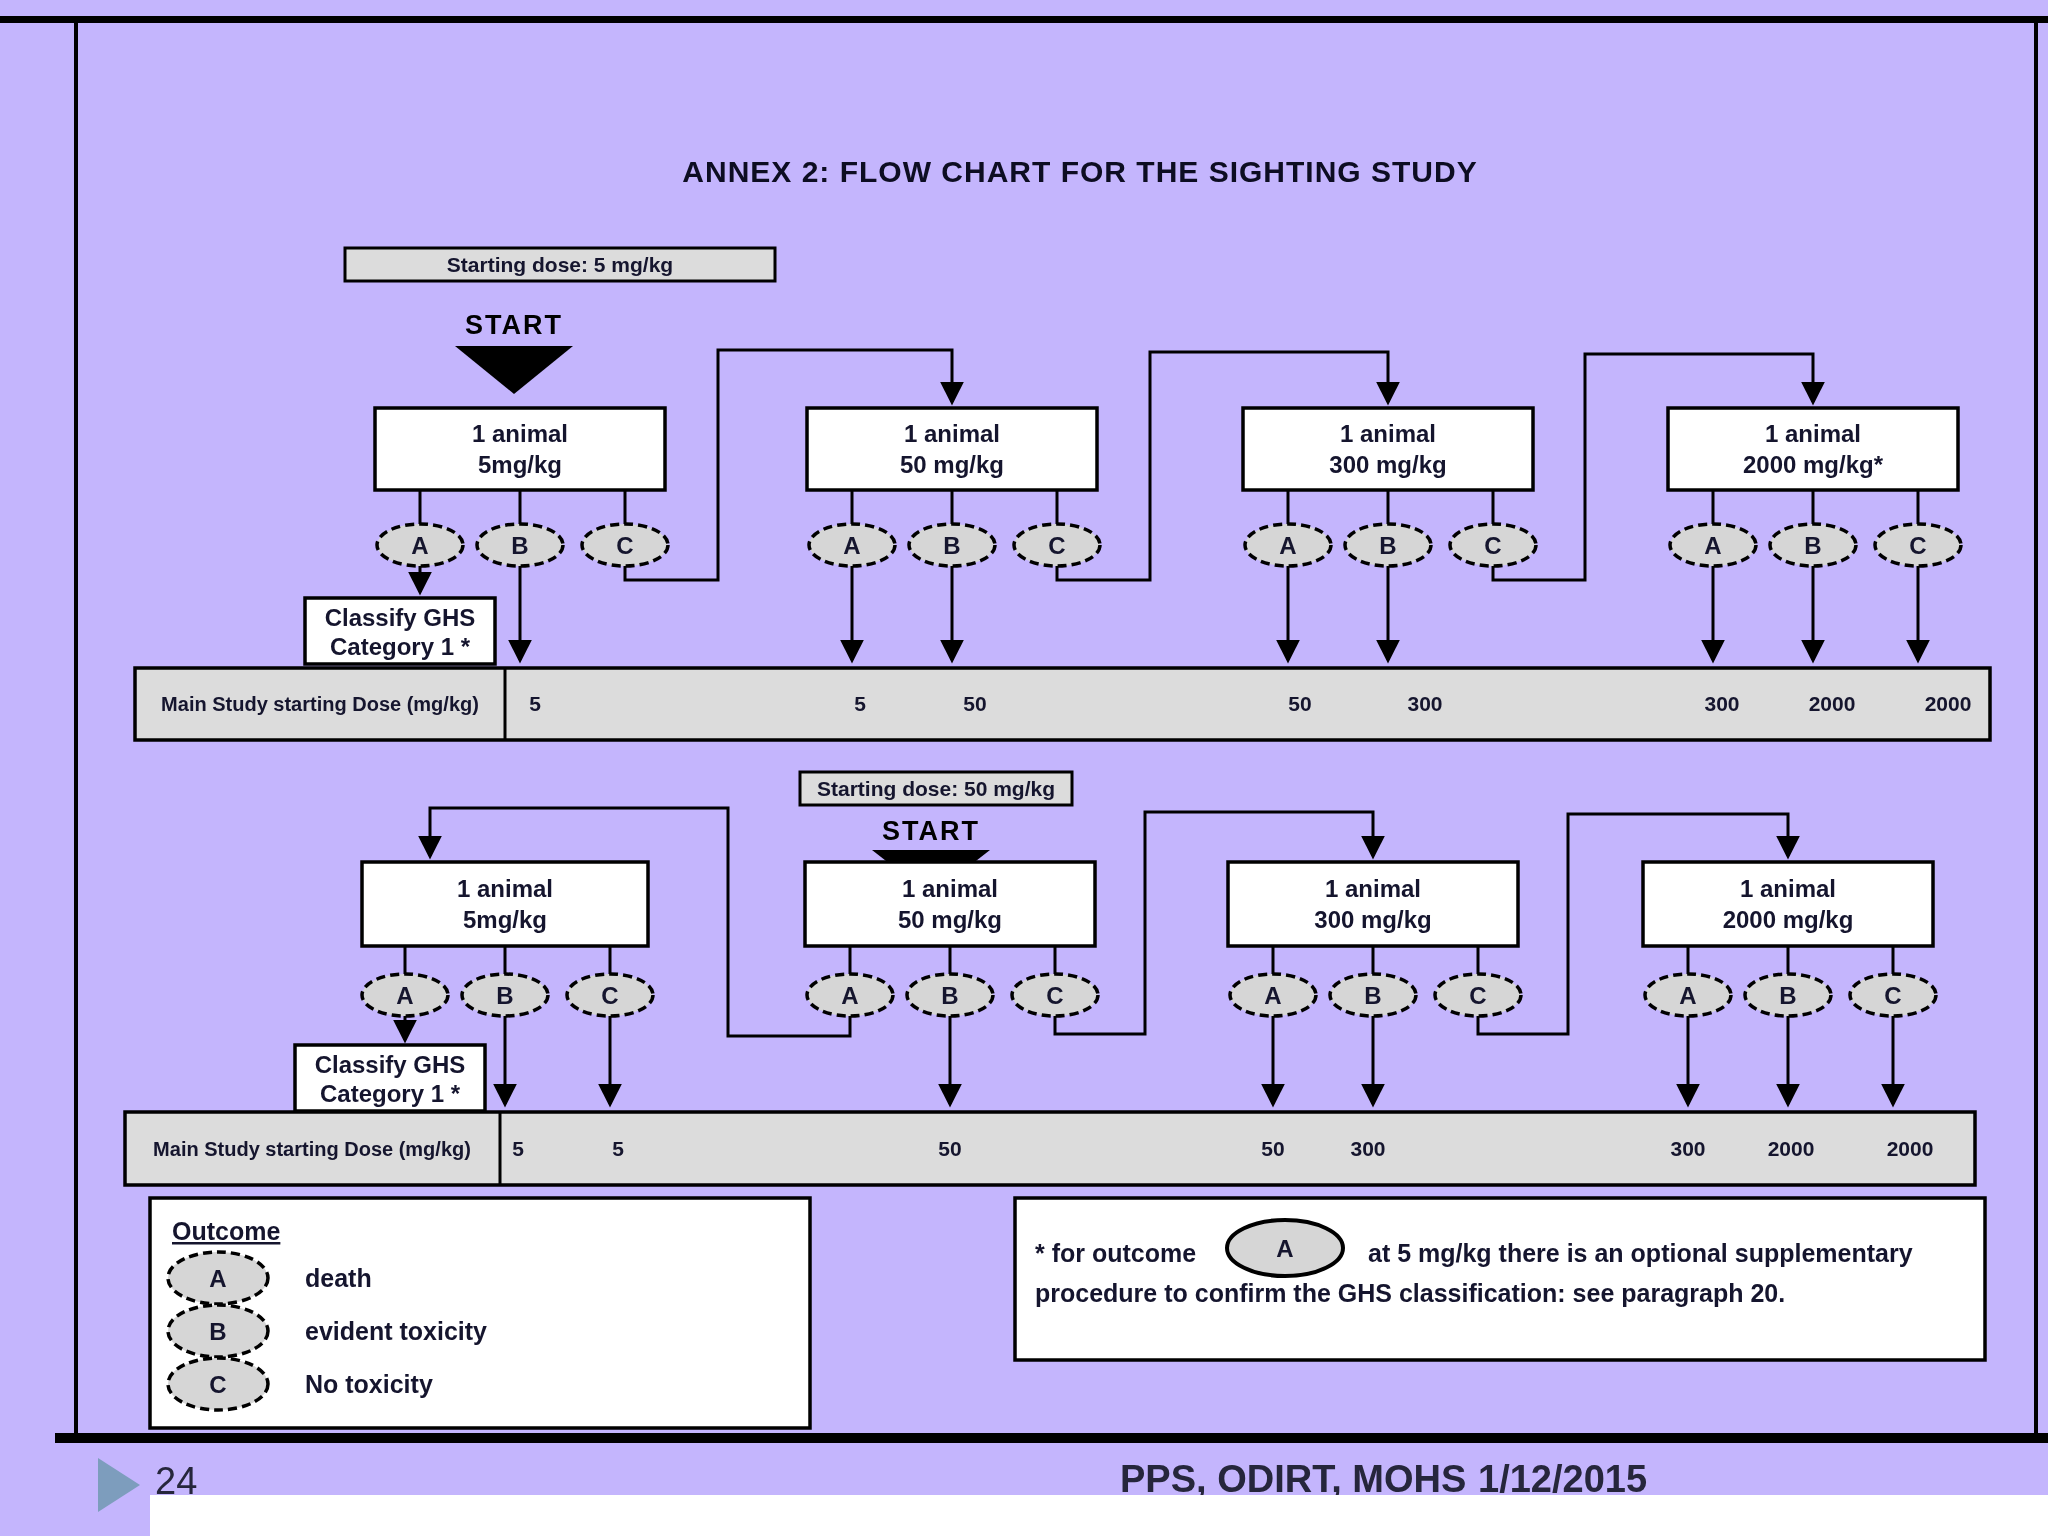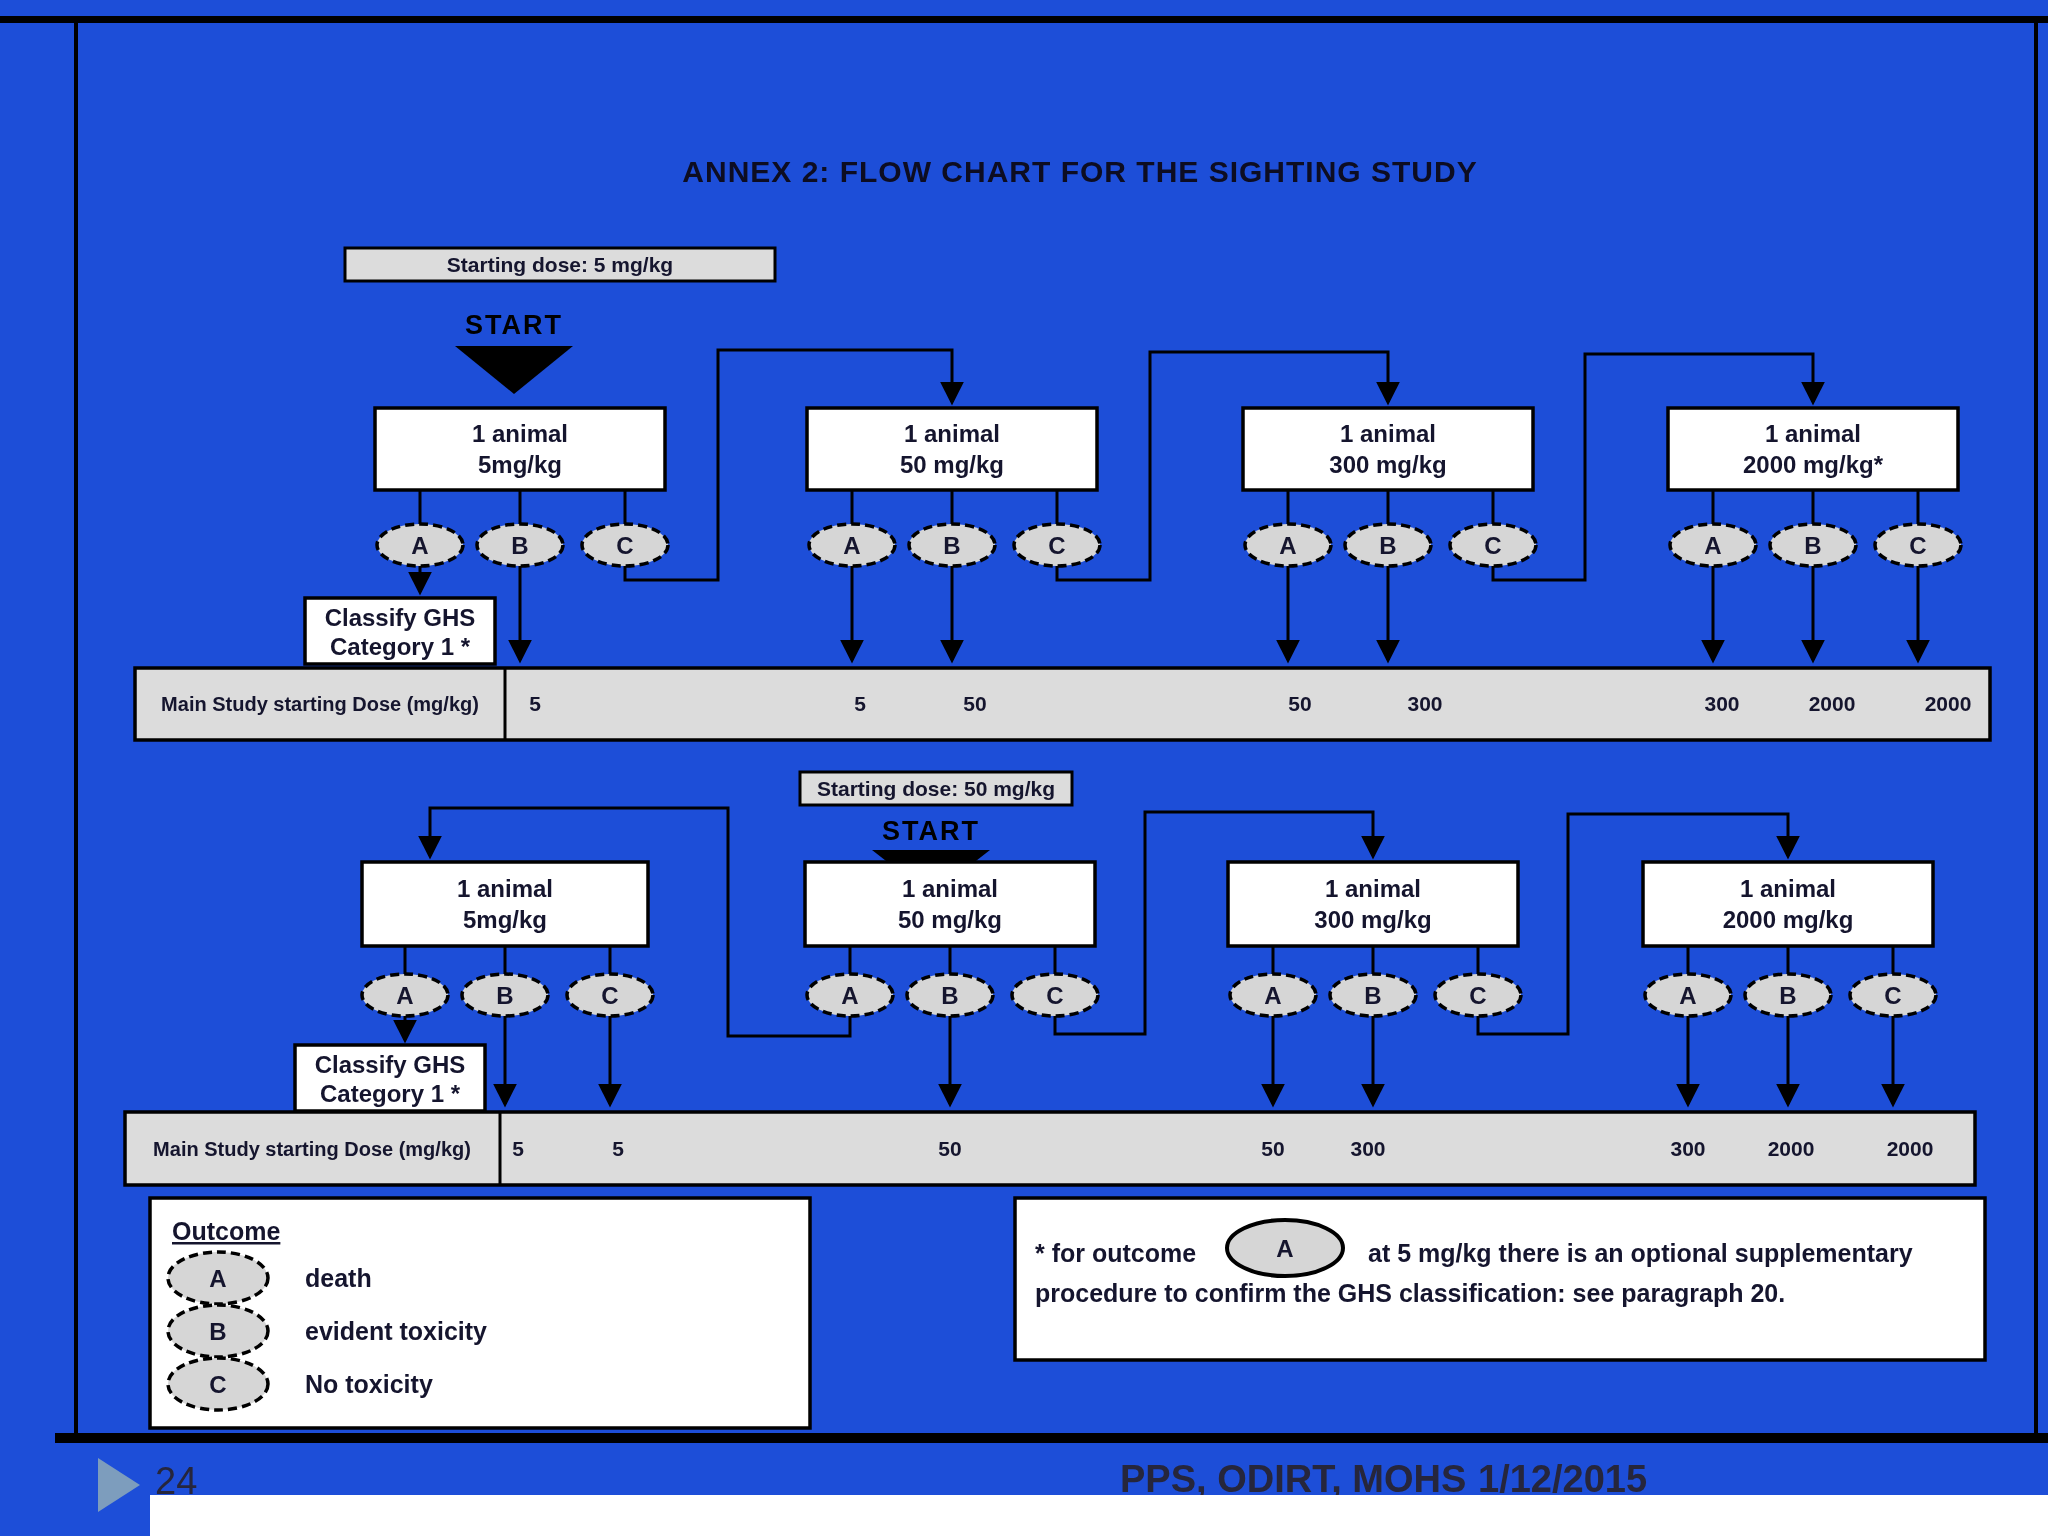--- a/index.html
+++ b/index.html
@@ -1,16 +1,16 @@
 <!DOCTYPE html>
 <html><head>
 <meta charset="utf-8">
 <style>
   html,body{margin:0;padding:0;background:#ffffff;}
-  #page{position:relative;width:2048px;height:1536px;background:#1d4ed8;overflow:hidden;}
+  #page{position:relative;width:2048px;height:1536px;background:#c4b5fd;overflow:hidden;}
   svg{position:absolute;left:0;top:0;}
   svg text{font-family:"Liberation Sans",sans-serif;font-weight:bold;fill:#15152e;}
   .ln{stroke:#000;stroke-width:3;fill:none;}
   .stem{stroke:#000;stroke-width:3;fill:none;}
   .box{fill:#ffffff;stroke:#000;stroke-width:3.5;}
   .gray{fill:#dcdcdc;stroke:#000;stroke-width:3;}
   .bar{fill:#dcdcdc;stroke:#000;stroke-width:3.5;}
   .oval{fill:#d6d6d6;stroke:#000;stroke-width:3.5;stroke-dasharray:9 5;}
   .soval{fill:#d6d6d6;stroke:#000;stroke-width:4;}
   .tt{font-size:30px;fill:#0d0d22;letter-spacing:1px;}

